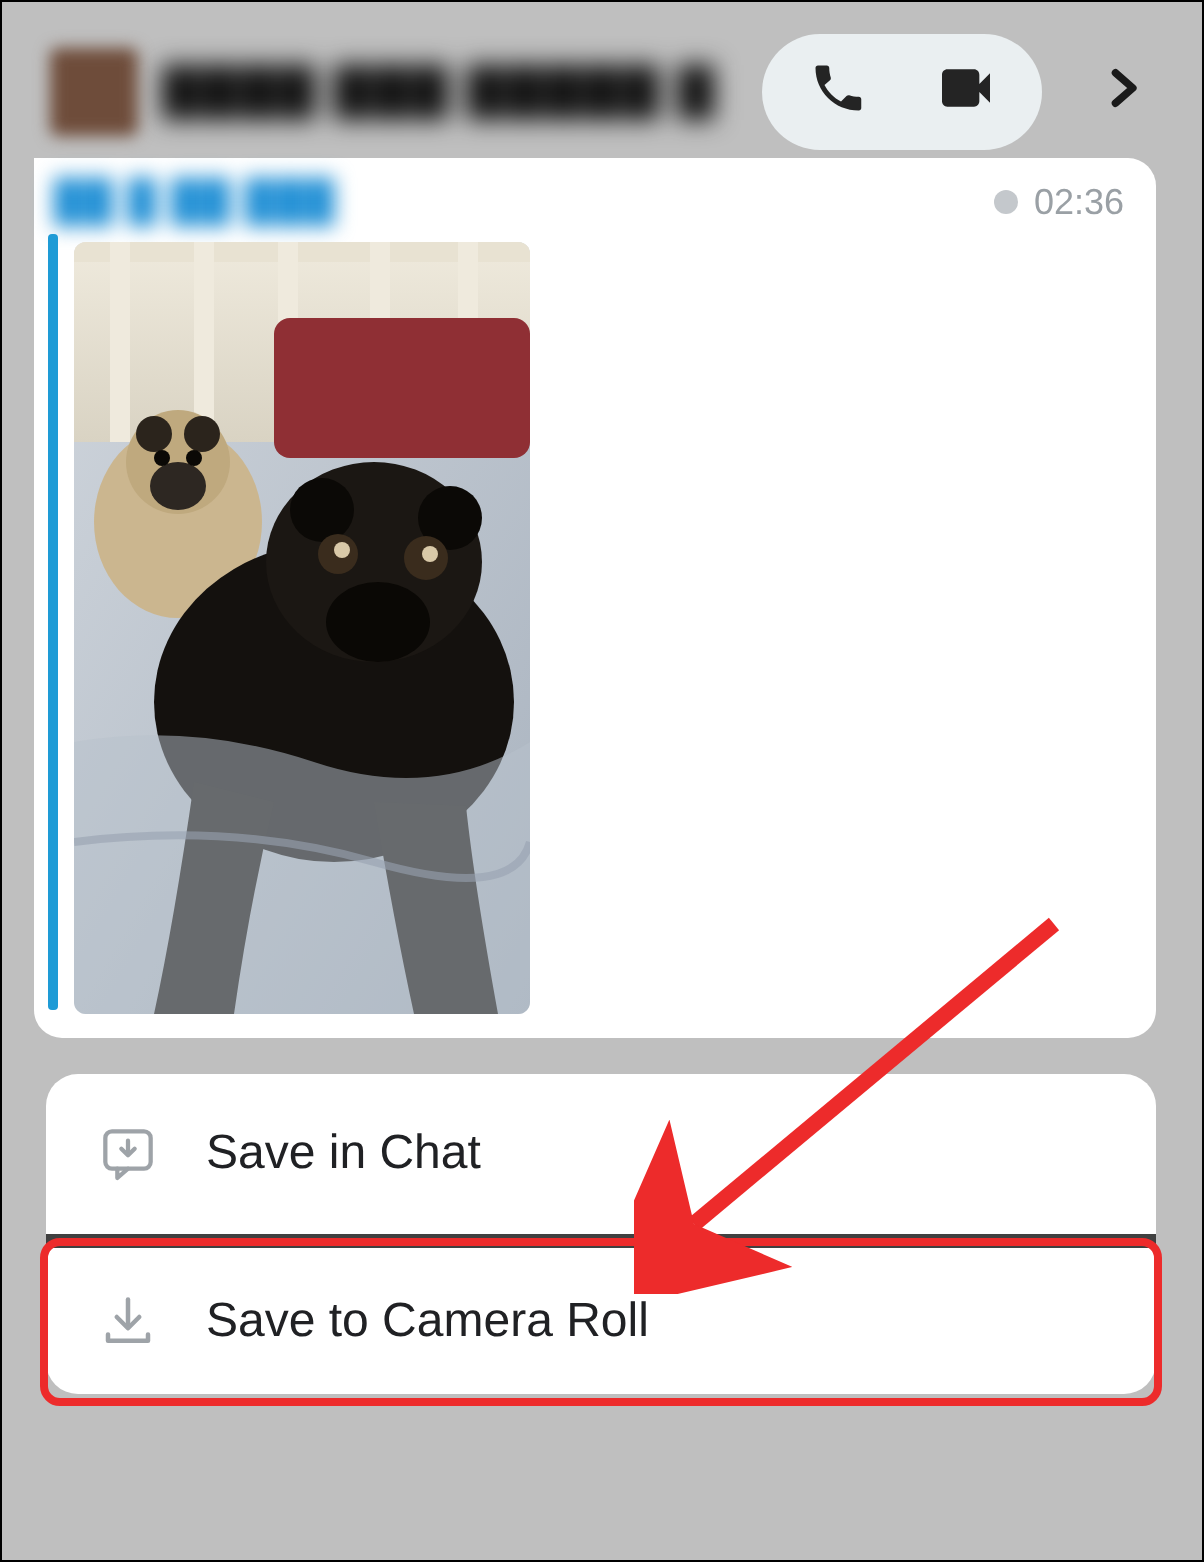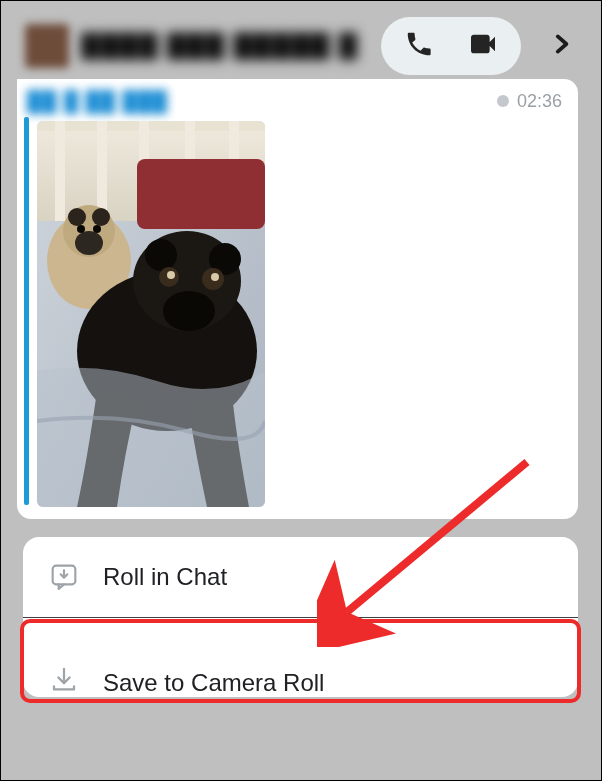--- a/index.html
+++ b/index.html
@@ -122,21 +122,21 @@
   }
   .sheet-row {
     height: 80px;
     display: flex;
     align-items: center;
     gap: 22px;
     padding: 0 20px 0 24px;
     font-size: 24px;
     color: #202124;
   }
-  .sheet-row + .sheet-row { border-top: 1px solid #404040; align-items: flex-end; }
+  .sheet-row + .sheet-row { border-top: 7px solid #404040; }
   .sheet-row .ic {
     width: 34px; height: 34px;
     display: flex; align-items: center; justify-content: center;
     color: #9ea3a8;
   }
   .highlight-box {
     position: absolute;
     left: 13px; right: 14px;
     top: 612px;
     height: 84px;
@@ -249,21 +249,21 @@
   <div class="sheet">
     <div class="sheet-row">
       <span class="ic">
         <svg width="32" height="32" viewBox="0 0 24 24" fill="none" stroke="currentColor" stroke-width="1.6" stroke-linecap="round" stroke-linejoin="round">
           <rect x="3.5" y="3.5" width="17" height="14" rx="2.5"></rect>
           <path d="M8 17.5 L8 21 L12 17.5"></path>
           <path d="M12 7 v5"></path>
           <path d="M9.5 10 L12 12.5 L14.5 10"></path>
         </svg>
       </span>
-      <span>Roll in Chat</span>
+      <span>Save in Chat</span>
     </div>
     <div class="sheet-row">
       <span class="ic">
         <svg width="30" height="30" viewBox="0 0 24 24" fill="none" stroke="currentColor" stroke-width="1.8" stroke-linecap="round" stroke-linejoin="round">
           <path d="M12 3 v11"></path>
           <path d="M7.5 10 L12 14.5 L16.5 10"></path>
           <path d="M4 17 v2.5 h16 V17"></path>
         </svg>
       </span>
       <span>Save to Camera Roll</span>

